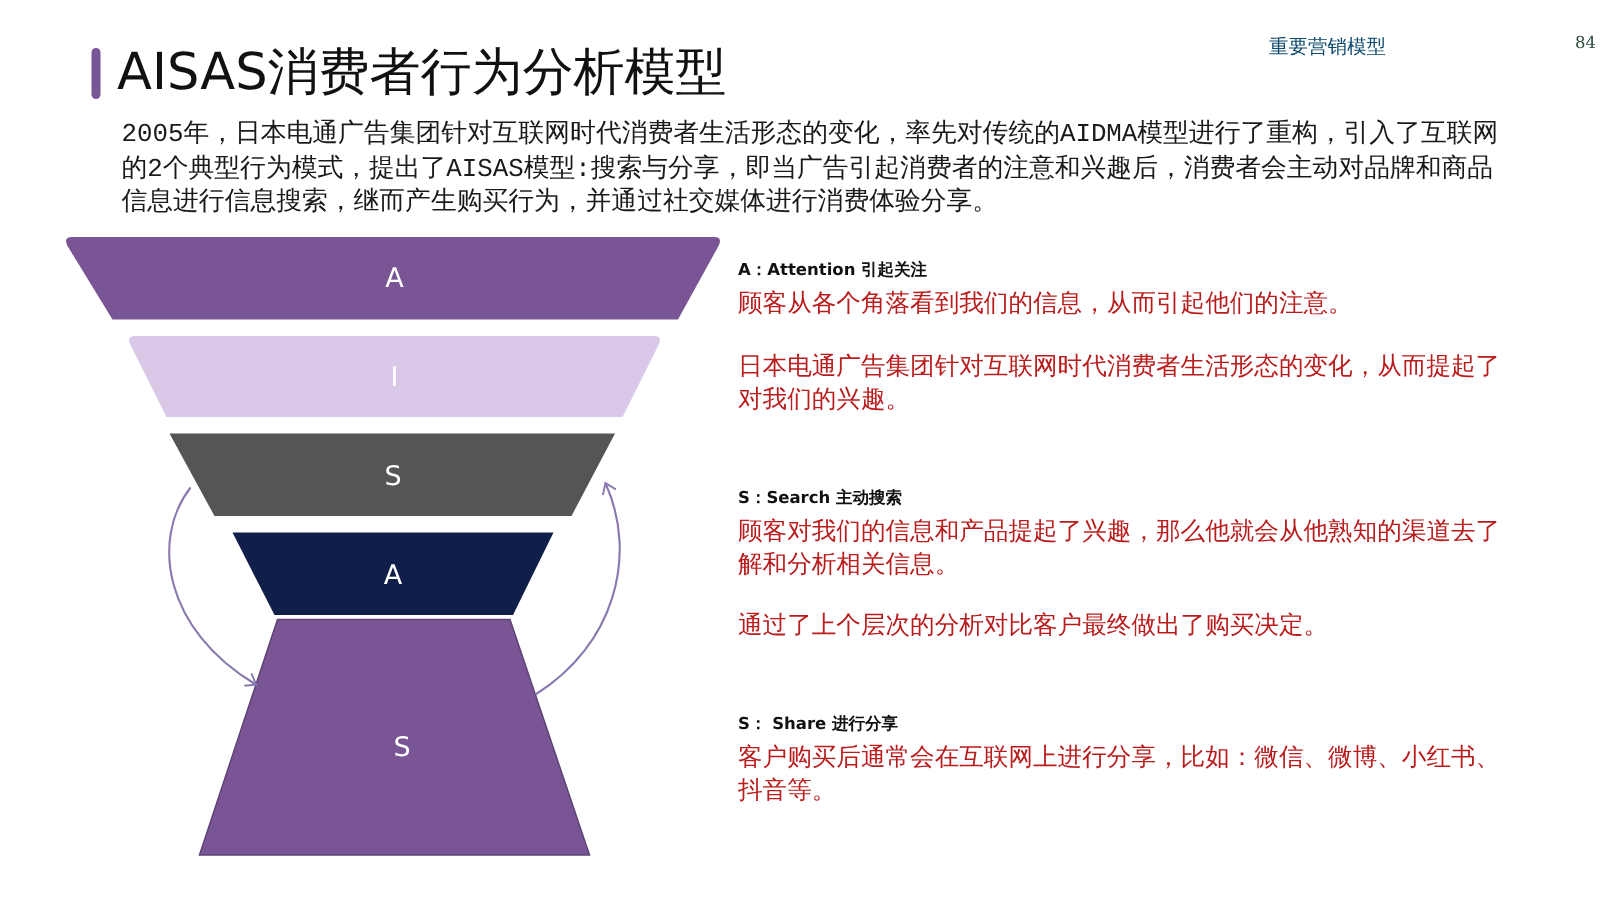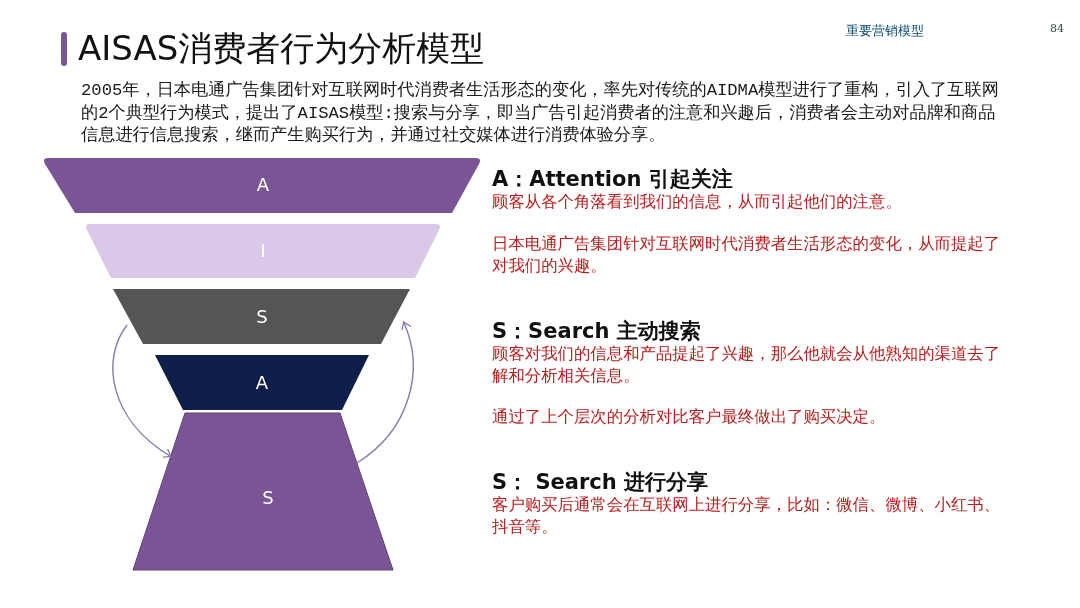--- a/index.html
+++ b/index.html
@@ -31,21 +31,21 @@
     font-size: 17.2px; line-height: 22.5px; color: #1a1a1a; font-family: Liberation Mono, monospace;
   }
   svg.funnel { position: absolute; left: 0; top: 0; }
   .funnel-letter {
     font-family: "DejaVu Sans", "Liberation Sans", sans-serif;
     font-size: 18px; fill: #ffffff;
   }
   .items { position: absolute; left: 492px; top: 168px; width: 520px; }
   .item { position: absolute; left: 0; width: 520px; }
   .item-title {
-    font-size: 21px; font-weight: bold; line-height: 23px; color: #111;
+    font-size: 11px; font-weight: bold; line-height: 23px; color: #111;
   }
   .item-desc {
     font-size: 16.4px; line-height: 22px; color: #b91c1c;
   }
 </style>
 </head>
 <body>
 
 <div class="title-bar"></div>
 <div class="title">AISAS消费者行为分析模型</div>
@@ -100,16 +100,16 @@
     <div class="item-desc">日本电通广告集团针对互联网时代消费者生活形态的变化，从而提起了对我们的兴趣。</div>
   </div>
   <div class="item" style="top:152px;">
     <div class="item-title">S：Search 主动搜索</div>
     <div class="item-desc">顾客对我们的信息和产品提起了兴趣，那么他就会从他熟知的渠道去了解和分析相关信息。</div>
   </div>
   <div class="item" style="top:238px;">
     <div class="item-desc">通过了上个层次的分析对比客户最终做出了购买决定。</div>
   </div>
   <div class="item" style="top:303px;">
-    <div class="item-title">S： Search 进行分享</div>
+    <div class="item-title">S： Share 进行分享</div>
     <div class="item-desc">客户购买后通常会在互联网上进行分享，比如：微信、微博、小红书、抖音等。</div>
   </div>
 </div>
 
 </body></html>

